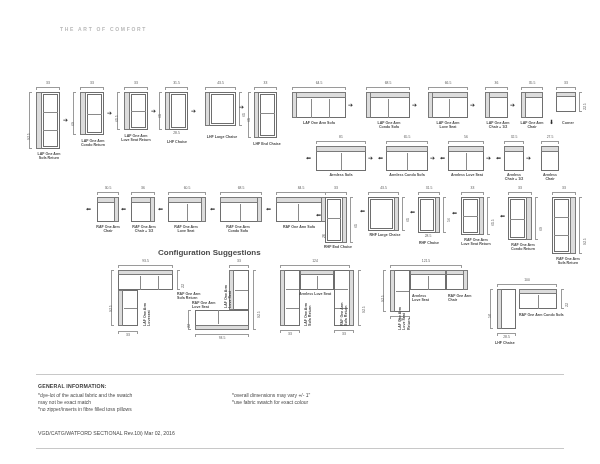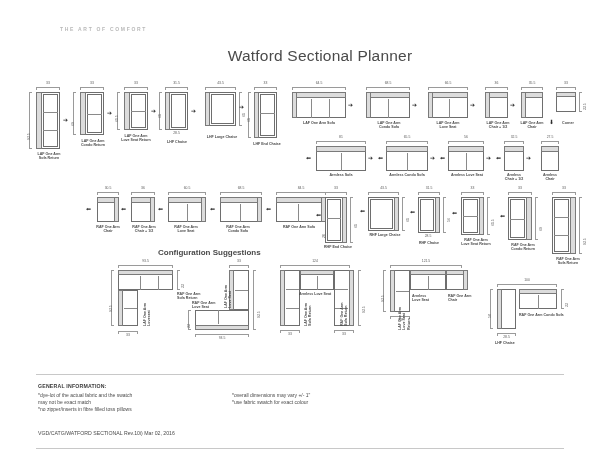--- a/index.html
+++ b/index.html
@@ -111,23 +111,20 @@
 </style>
 </head>
 <body>
 
 <div class="page">
 
   <div class="logo">
     <div class="logo-tag">THE ART OF COMFORT</div>
   </div>
 
-  <div class="title">
-    <span class="title-inner">Watford Sectional Planner</span>
-  </div>
 
   <div class="sect">
     <div class="dimline" style="left:36px; top:87px; width:24px;"></div>
     <div class="dim" style="left:36px; top:81px; width:24px;">33</div>
     <div class="piece" style="left:36px; top:92px; width:24px; height:57px;"></div>
     <div class="band" style="left:36px; top:92px; width:6px; height:57px;"></div>
     <div class="piece" style="left:43px; top:94px; width:15px; height:53px;"></div>
     <div class="seatline" style="left:43px; top:112px; width:15px;"></div>
     <div class="seatline" style="left:43px; top:130px; width:15px;"></div>
     <div class="dimlinev" style="left:29px; top:92px; height:57px;"></div>

